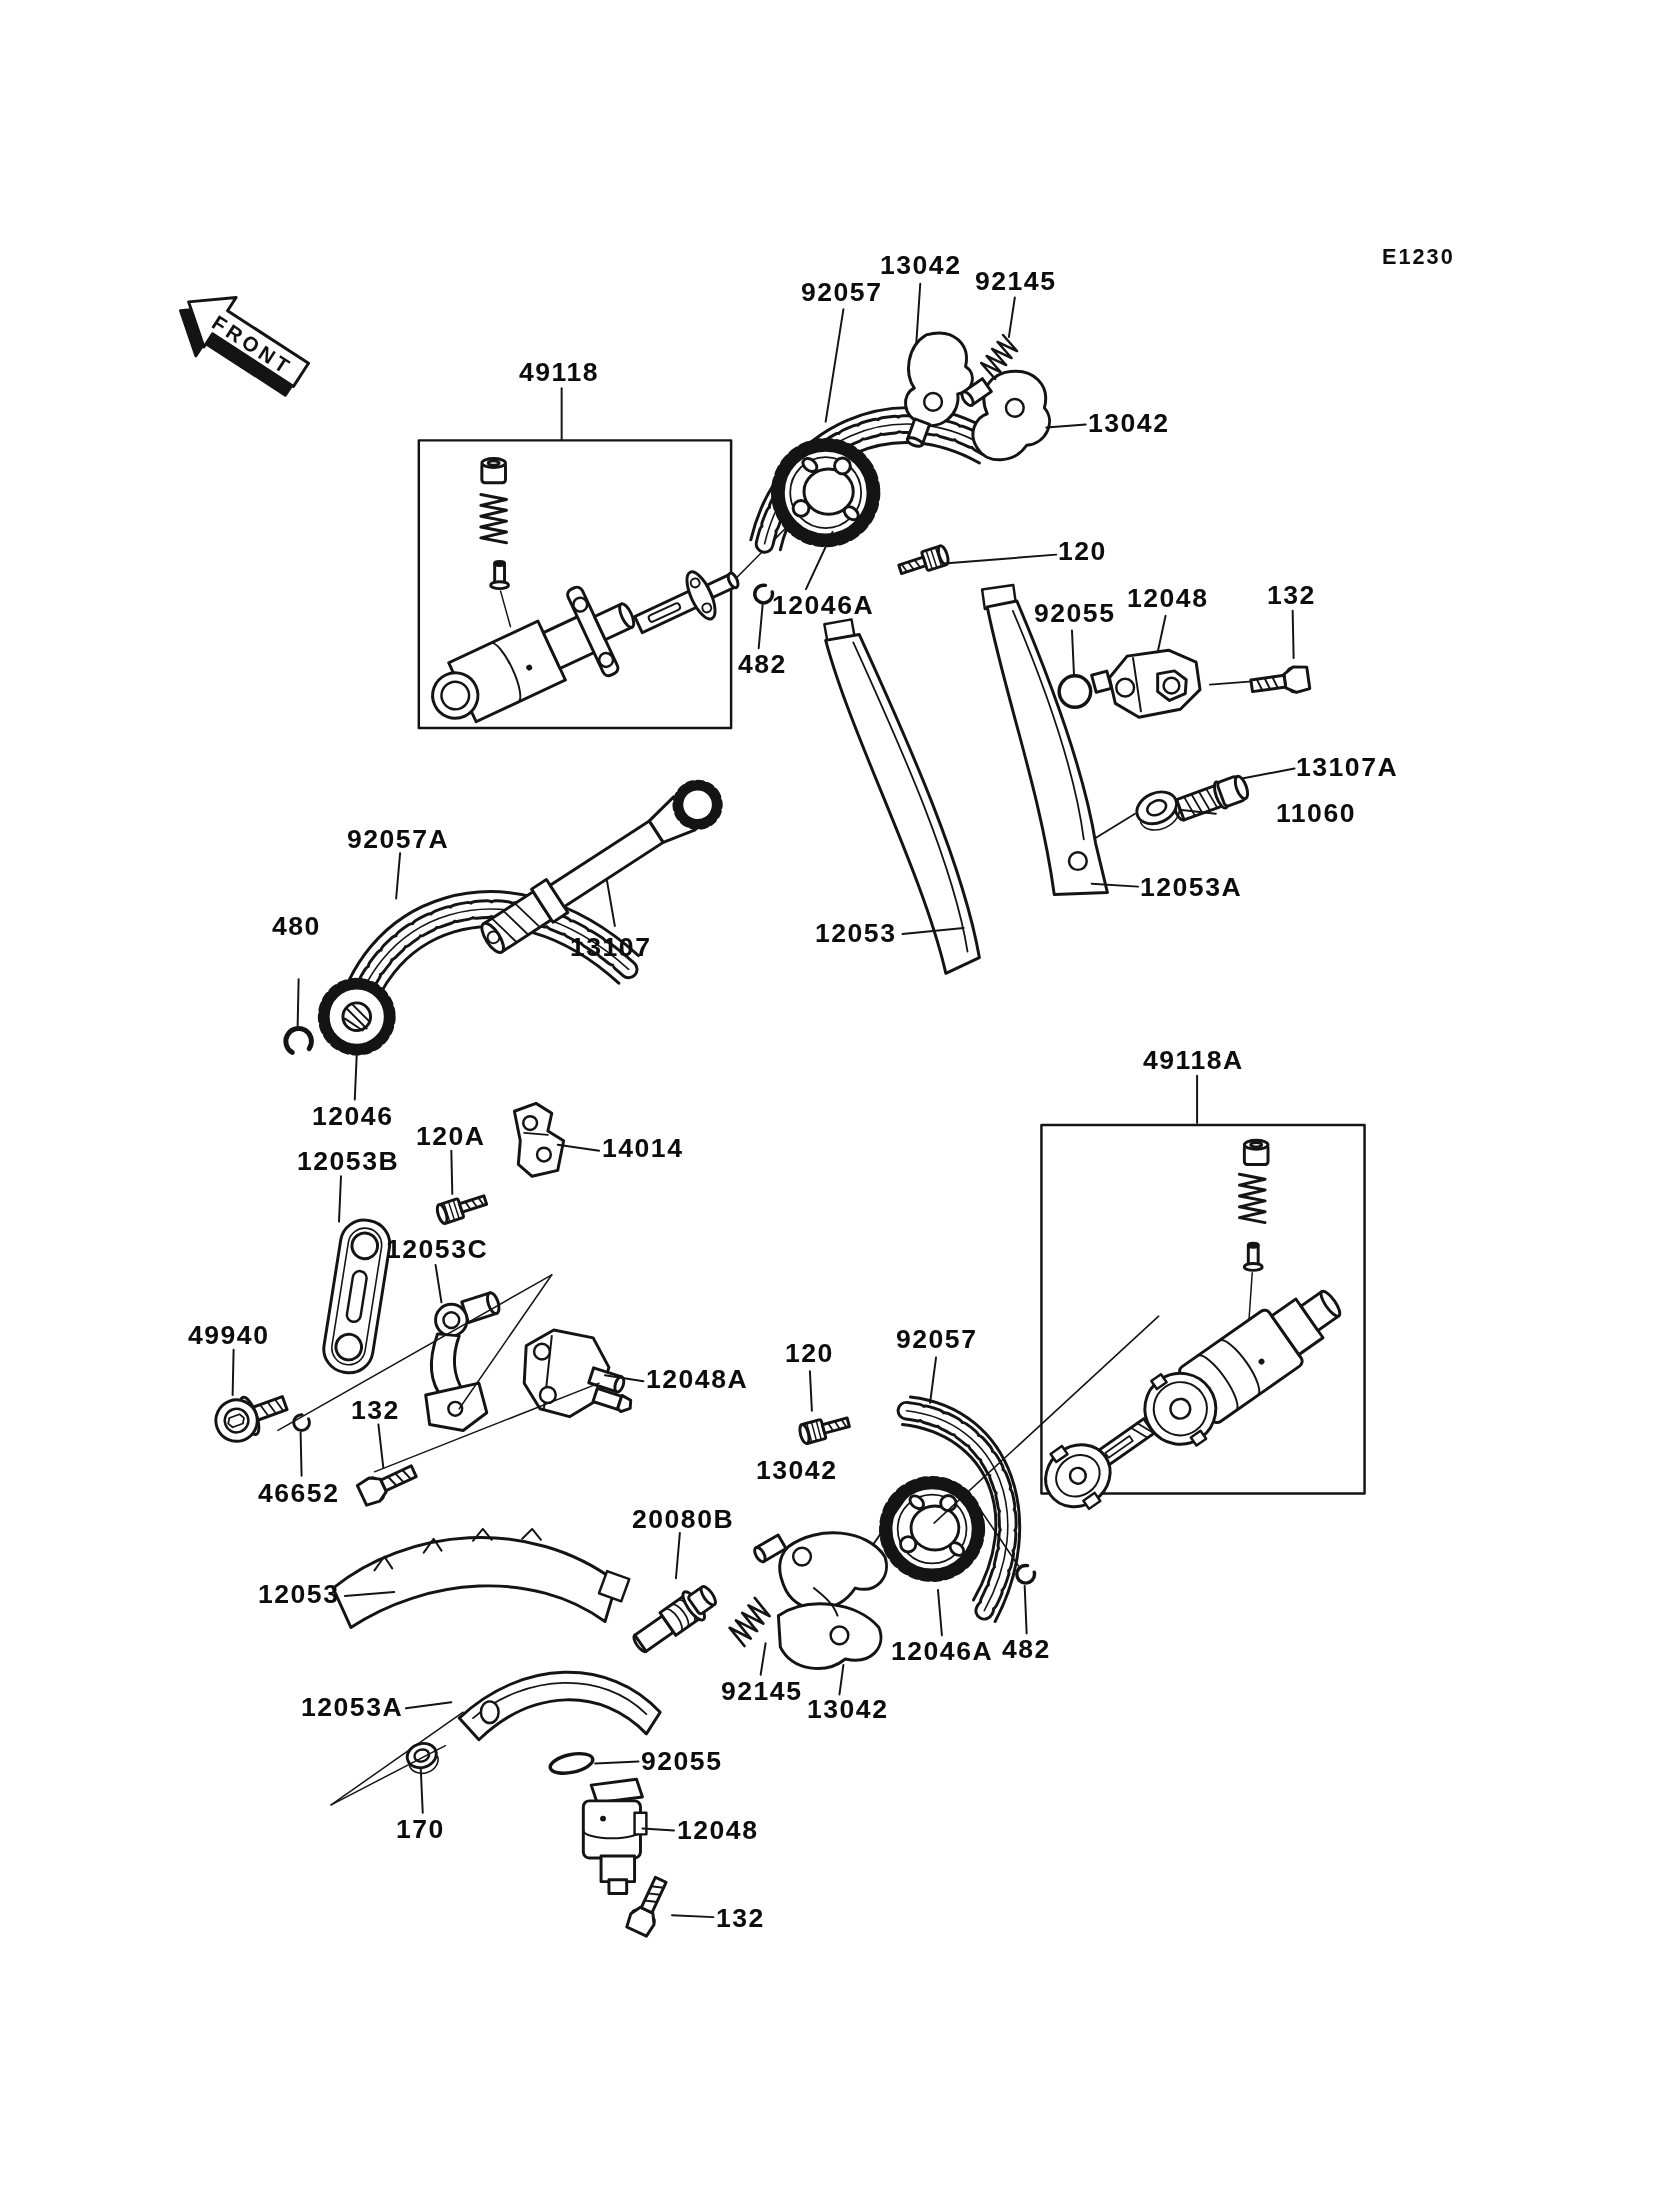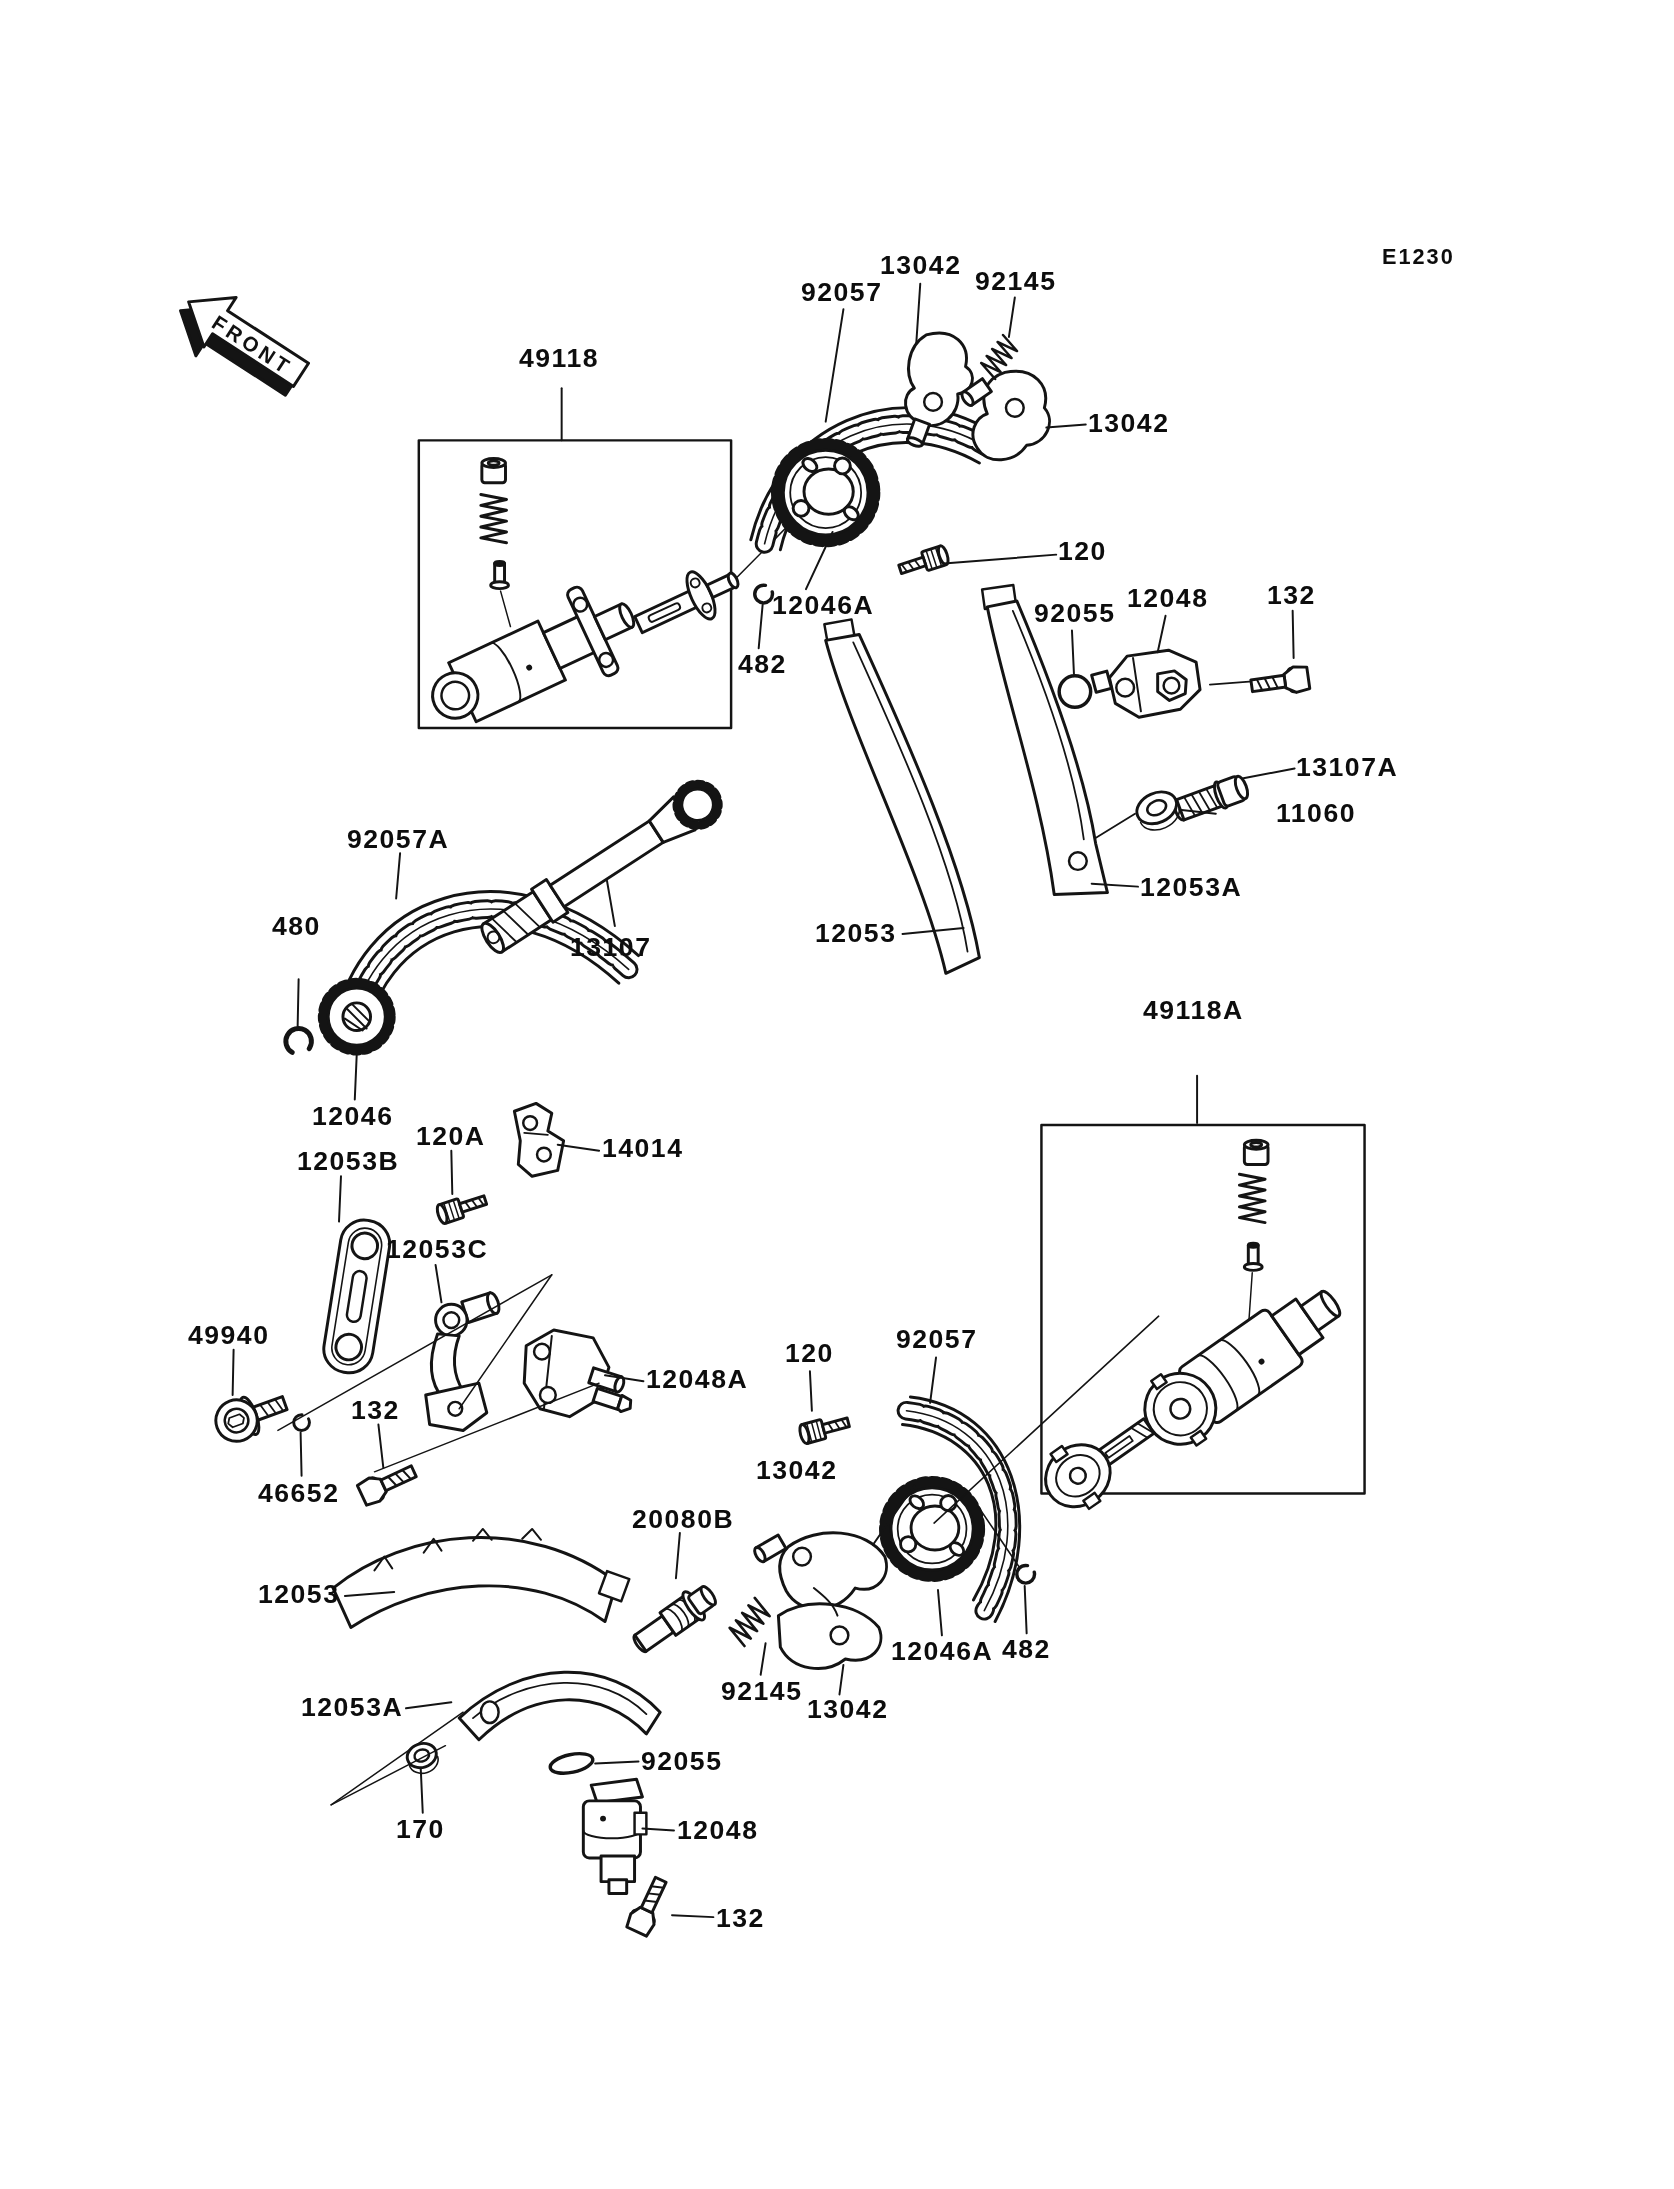--- a/index.html
+++ b/index.html
@@ -395,21 +395,21 @@
     <line x1="822" y1="1392" x2="824" y2="1432"></line>
     <line x1="1215" y1="1092" x2="1215" y2="1140"></line>
   </g>
 </g>
 </svg>
 
 <span class="pl" style="left:801px;top:279px">92057</span>
 <span class="pl" style="left:880px;top:252px">13042</span>
 <span class="pl" style="left:975px;top:268px">92145</span>
 <span class="pl" style="left:1088px;top:410px">13042</span>
-<span class="pl" style="left:519px;top:345px">49118</span>
+<span class="pl" style="left:519px;top:359px">49118</span>
 <span class="pl" style="left:1058px;top:538px">120</span>
 <span class="pl" style="left:772px;top:592px">12046A</span>
 <span class="pl" style="left:738px;top:651px">482</span>
 <span class="pl" style="left:1034px;top:600px">92055</span>
 <span class="pl" style="left:1127px;top:585px">12048</span>
 <span class="pl" style="left:1267px;top:582px">132</span>
 <span class="pl" style="left:1296px;top:754px">13107A</span>
 <span class="pl" style="left:1276px;top:800px">11060</span>
 <span class="pl" style="left:1140px;top:874px">12053A</span>
 <span class="pl" style="left:815px;top:920px">12053</span>
@@ -432,18 +432,18 @@
 <span class="pl" style="left:721px;top:1678px">92145</span>
 <span class="pl" style="left:756px;top:1457px">13042</span>
 <span class="pl" style="left:807px;top:1696px">13042</span>
 <span class="pl" style="left:641px;top:1748px">92055</span>
 <span class="pl" style="left:677px;top:1817px">12048</span>
 <span class="pl" style="left:716px;top:1905px">132</span>
 <span class="pl" style="left:896px;top:1326px">92057</span>
 <span class="pl" style="left:891px;top:1638px">12046A</span>
 <span class="pl" style="left:1002px;top:1636px">482</span>
 <span class="pl" style="left:785px;top:1340px">120</span>
-<span class="pl" style="left:1143px;top:997px">49118A</span>
+<span class="pl" style="left:1143px;top:1047px">49118A</span>
 
 <span class="code" style="left:1382px;top:246px">E1230</span>
 
 </div>
 
 
 </body></html>

